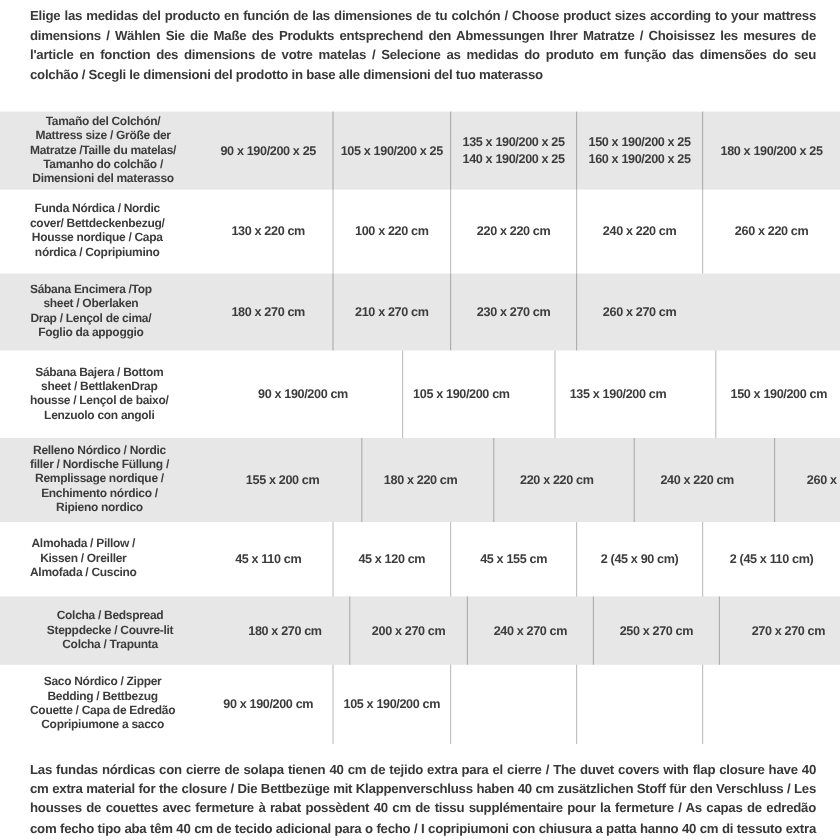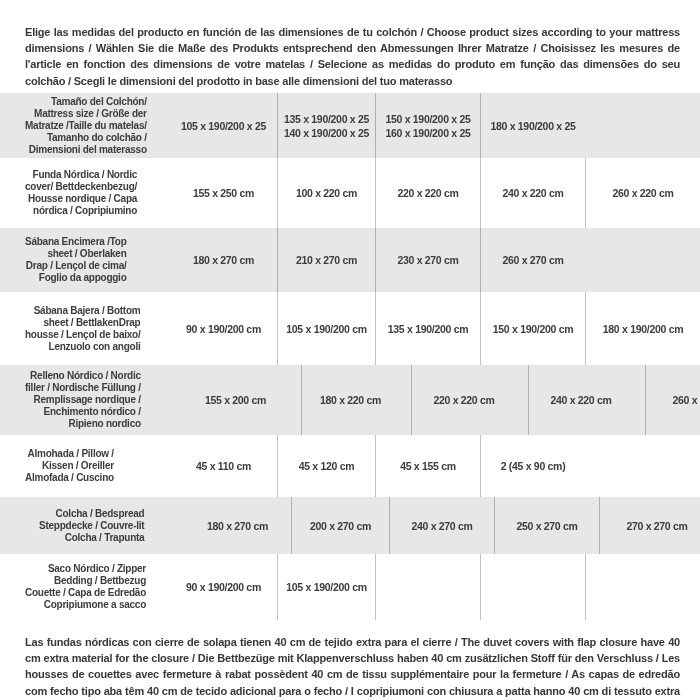--- a/index.html
+++ b/index.html
@@ -6,46 +6,46 @@
   .page{
     position:relative;width:700px;height:700px;background:#ffffff;overflow:hidden;
     font-family:"Liberation Sans","DejaVu Sans",sans-serif;color:#3c3c3c;
   }
   .note{
     position:absolute;left:25px;right:20px;margin:0;
     font-size:11px;line-height:16.2px;font-weight:bold;
     text-align:justify;letter-spacing:-0.2px;color:#383838;
     white-space:normal;
   }
-  .header-note{top:24px;}
+  .header-note{top:6px;}
   .footer-note{top:634px;}
   .table{position:absolute;top:93px;left:0;width:700px;}
   .row{
     display:grid;
     grid-template-columns:170px 107px 98px 105px 105px 115px;
     width:700px;
   }
   .row.gray{background:#e7e7e7;}
   .row:nth-child(1){height:65px;}
   .row:nth-child(2){height:70px;border-radius:31px;}
   .row:nth-child(3){height:64px;}
-  .row:nth-child(4){height:73px;}
+  .row:nth-child(4){height:73px;gap:29px;}
   .row:nth-child(5){height:70px;gap:12px;}
   .row:nth-child(6){height:62px;}
   .row:nth-child(7){height:57px;padding-left:14px;}
   .row:nth-child(8){height:66px;}
   .cell{
     display:flex;align-items:center;
     white-space:pre-line;
     font-weight:bold;
   }
   .lbl{
     padding-left:25px;padding-right:4px;
     font-size:10px;line-height:12px;letter-spacing:-0.25px;
-    text-align:right;
+    text-align:center;
   }
   .val{
     justify-content:center;text-align:center;
     font-size:10.5px;line-height:14px;letter-spacing:-0.3px;
   }
   
   .val + .val{border-left:1px solid rgba(0,0,0,0.24);}
 </style>
 </head>
 <body>
@@ -55,34 +55,35 @@
   <p class="note header-note">Elige las medidas del producto en función de las dimensiones de tu colchón / Choose product sizes according to your mattress dimensions / Wählen Sie die Maße des Produkts entsprechend den Abmessungen Ihrer Matratze / Choisissez les mesures de l'article en fonction des dimensions de votre matelas / Selecione as medidas do produto em função das dimensões do seu colchão / Scegli le dimensioni del prodotto in base alle dimensioni del tuo materasso</p>
 
   <div class="table">
 
     <div class="row gray">
       <div class="cell lbl">Tamaño del Colchón/
 Mattress size / Größe der
 Matratze /Taille du matelas/
 Tamanho do colchão /
 Dimensioni del materasso</div>
+      <div class="cell val">90 x 190/200 x 25</div>
       <div class="cell val">105 x 190/200 x 25</div>
       <div class="cell val">135 x 190/200 x 25
 140 x 190/200 x 25</div>
       <div class="cell val">150 x 190/200 x 25
 160 x 190/200 x 25</div>
       <div class="cell val">180 x 190/200 x 25</div>
     </div>
 
     <div class="row">
       <div class="cell lbl">Funda Nórdica /  Nordic
 cover/ Bettdeckenbezug/
 Housse nordique  / Capa
 nórdica / Copripiumino</div>
-      <div class="cell val">155 x 250 cm</div>
+      <div class="cell val">130 x 220 cm</div>
       <div class="cell val">100 x 220 cm</div>
       <div class="cell val">220 x 220 cm</div>
       <div class="cell val">240 x 220 cm</div>
       <div class="cell val">260 x 220 cm</div>
     </div>
 
     <div class="row gray">
       <div class="cell lbl">Sábana Encimera /Top
 sheet / Oberlaken
 Drap / Lençol de cima/
@@ -119,20 +120,21 @@
     </div>
 
     <div class="row">
       <div class="cell lbl">Almohada  / Pillow /
 Kissen / Oreiller
 Almofada / Cuscino</div>
       <div class="cell val">45 x 110 cm</div>
       <div class="cell val">45 x 120 cm</div>
       <div class="cell val">45 x 155 cm</div>
       <div class="cell val">2 (45 x 90 cm)</div>
+      <div class="cell val">2 (45 x 110 cm)</div>
     </div>
 
     <div class="row gray">
       <div class="cell lbl">Colcha / Bedspread
 Steppdecke / Couvre-lit
 Colcha / Trapunta</div>
       <div class="cell val">180 x 270 cm</div>
       <div class="cell val">200 x 270 cm</div>
       <div class="cell val">240 x 270 cm</div>
       <div class="cell val">250 x 270 cm</div>

